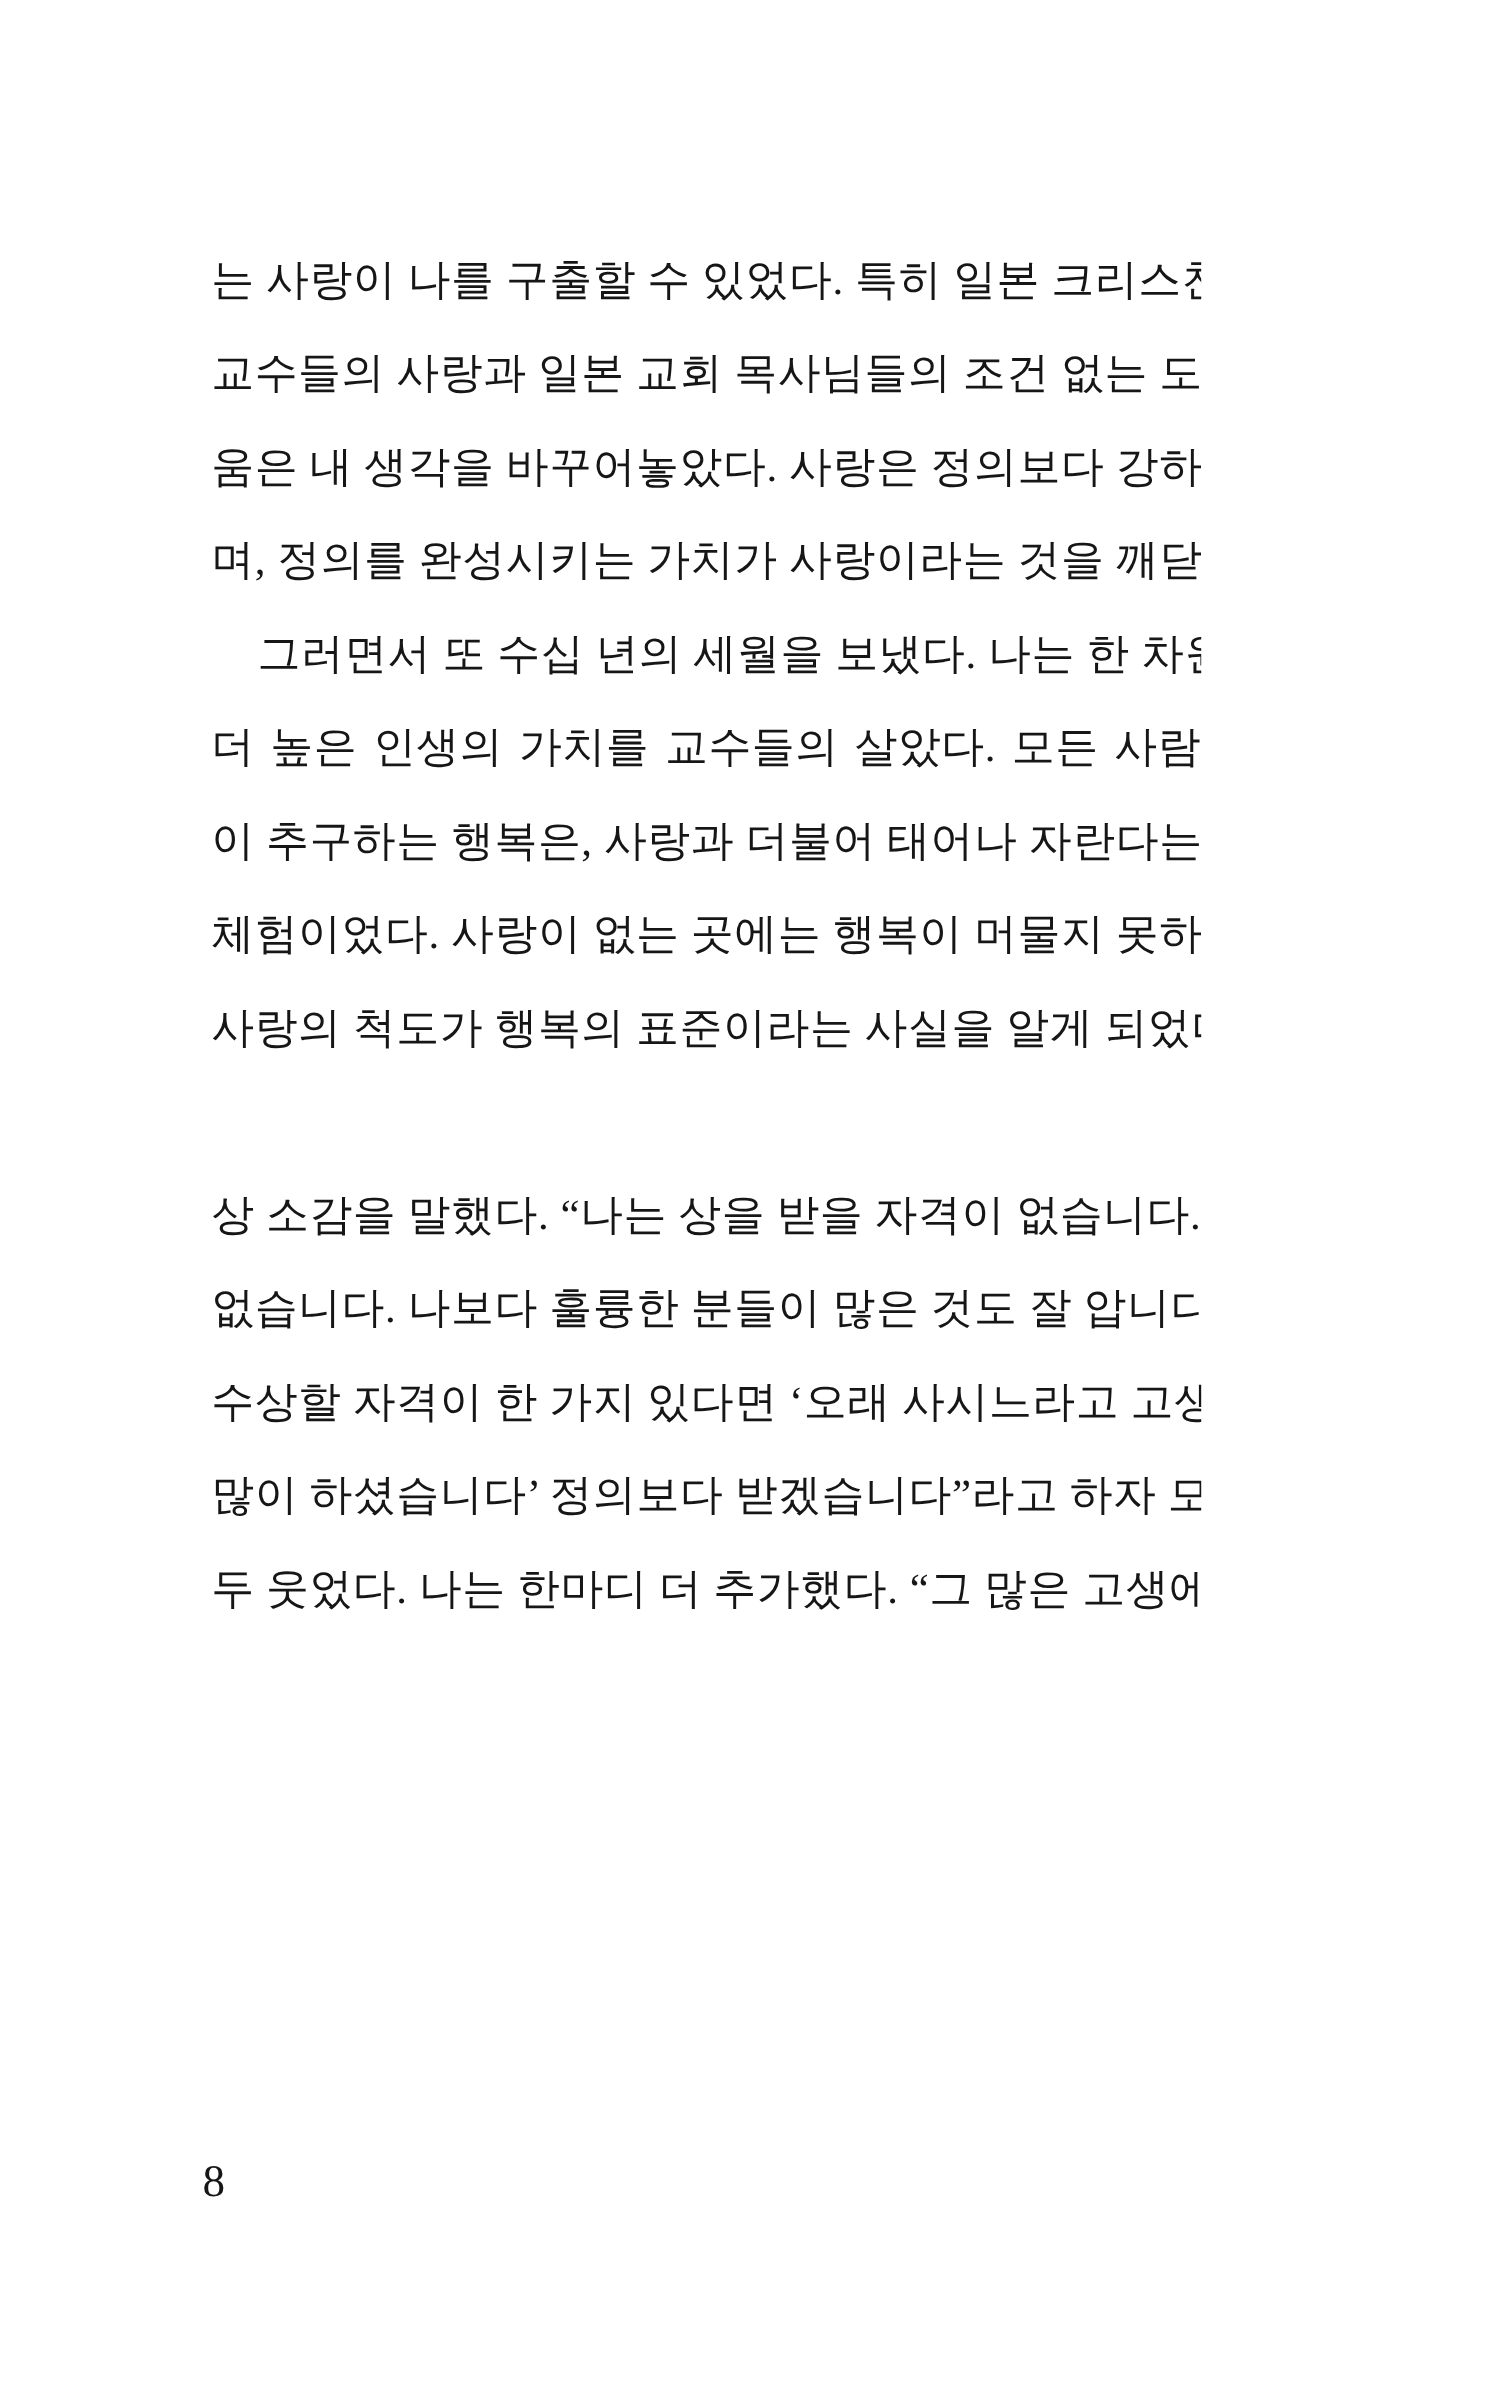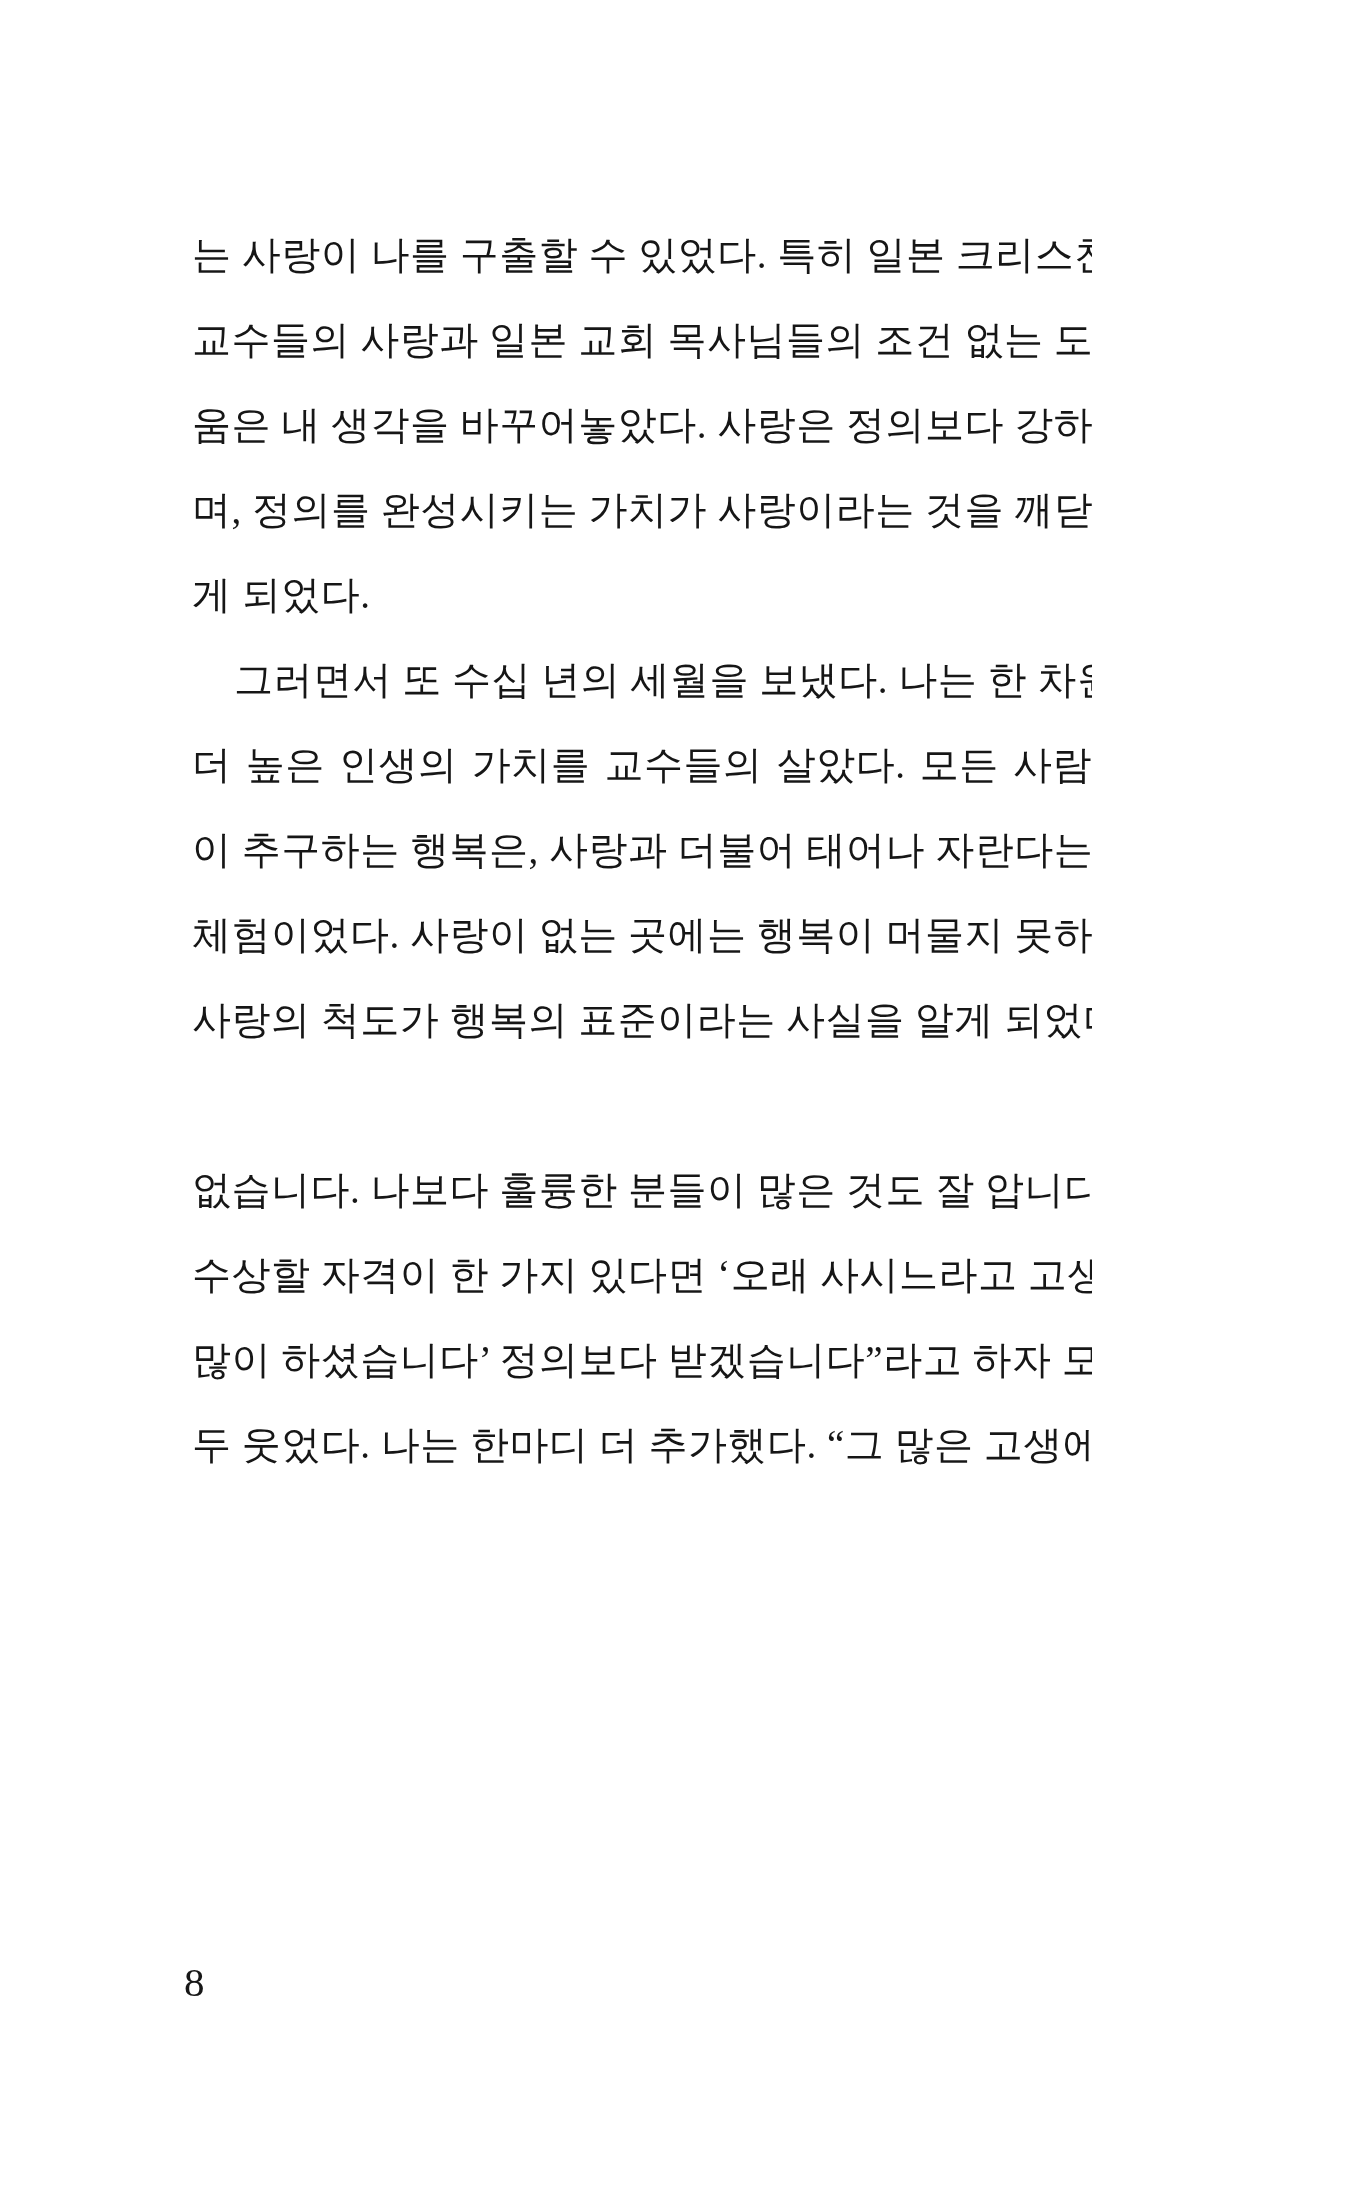--- a/index.html
+++ b/index.html
@@ -51,30 +51,30 @@
 </head>
 <body>
 
 <div class="book-page">
   <div class="text-block">
       <div class="para">
         <div class="line">는 사랑이 나를 구출할 수 있었다. 특히 일본 크리스천</div>
         <div class="line">교수들의 사랑과 일본 교회 목사님들의 조건 없는 도</div>
         <div class="line">움은 내 생각을 바꾸어놓았다. 사랑은 정의보다 강하</div>
         <div class="line">며, 정의를 완성시키는 가치가 사랑이라는 것을 깨닫</div>
-        <div class="line short">게 되었다.</div>
       </div>
       <div class="para">
         <div class="line indent">그러면서 또 수십 년의 세월을 보냈다. 나는 한 차원</div>
         <div class="line">더 높은 인생의 가치를 교수들의 살았다. 모든 사람</div>
         <div class="line">이 추구하는 행복은, 사랑과 더불어 태어나 자란다는</div>
         <div class="line">체험이었다. 사랑이 없는 곳에는 행복이 머물지 못하며</div>
         <div class="line">사랑의 척도가 행복의 표준이라는 사실을 알게 되었다.</div>
       </div>
       <div class="para gap">
+        <div class="line">상 소감을 말했다. “나는 상을 받을 자격이 없습니다.</div>
         <div class="line">없습니다. 나보다 훌륭한 분들이 많은 것도 잘 압니다.</div>
         <div class="line">수상할 자격이 한 가지 있다면 ‘오래 사시느라고 고생</div>
         <div class="line">많이 하셨습니다’ 정의보다 받겠습니다”라고 하자 모</div>
         <div class="line">두 웃었다. 나는 한마디 더 추가했다. “그 많은 고생에</div>
       </div>
     </div>
   <div class="page-number">8</div>
 </div>
 
 </body></html>

